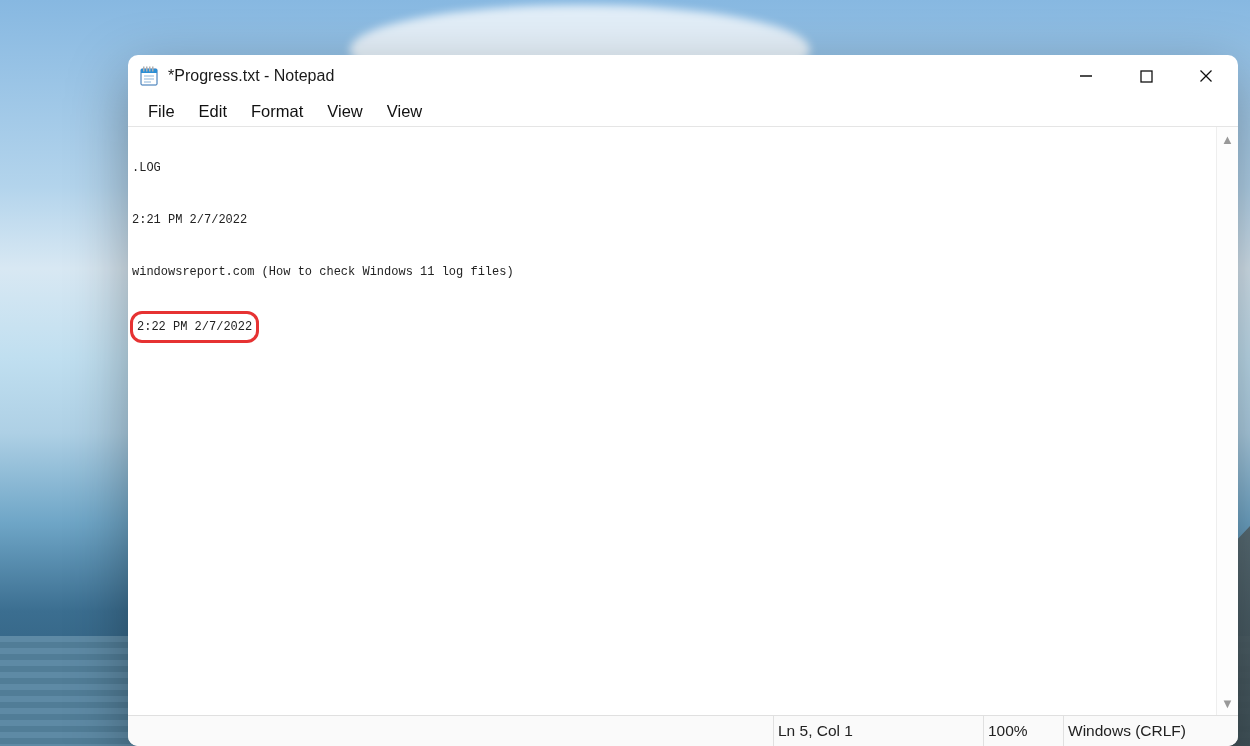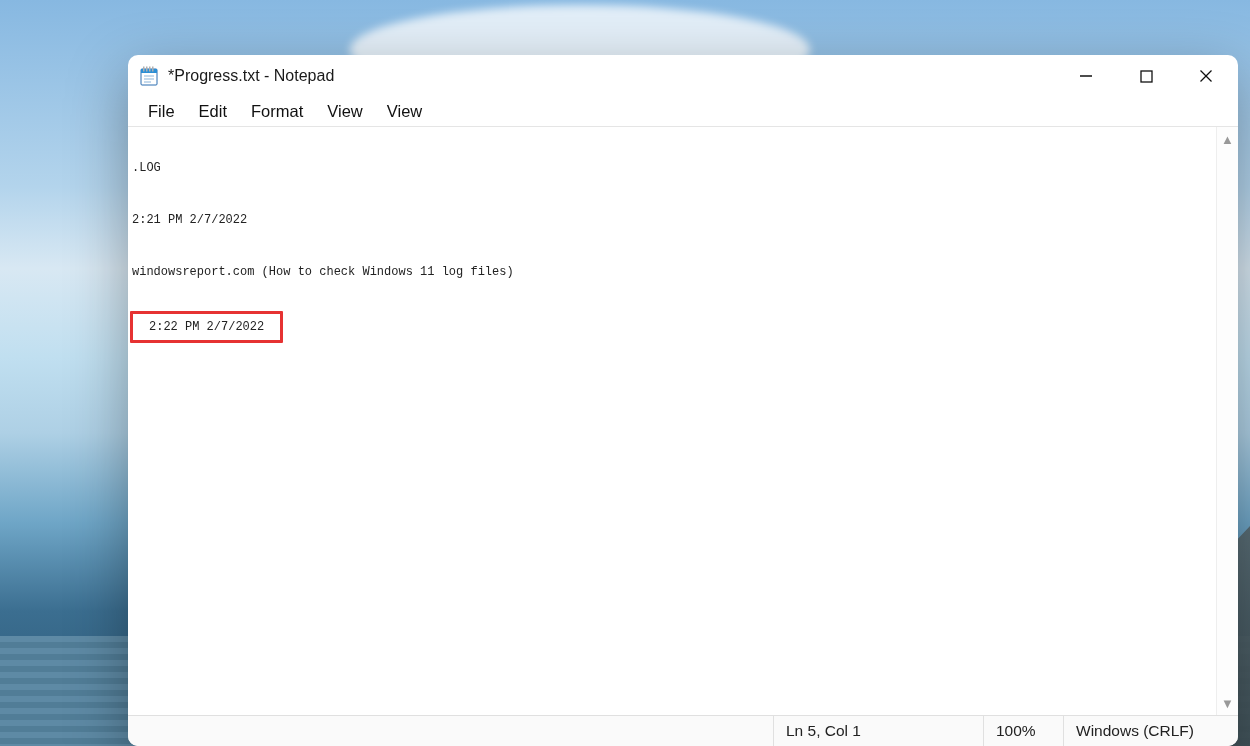--- a/index.html
+++ b/index.html
@@ -69,22 +69,22 @@
     font-size: 12px;
     line-height: 26px;
     color:#222;
     white-space: pre;
     overflow: hidden;
   }
   .editor .line { display:block; }
   .hl {
     display:inline-block;
     border: 3px solid #e63232;
-    border-radius: 1px;
-    padding: 0 16px;
+    border-radius: 12px;
+    padding: 0 4px;
     margin-left:-2px;
   }
   .scroll {
     width: 22px;
     background:#fdfdfd;
     border-left:1px solid #eee;
     position:relative;
   }
   .scroll .arrow {
     position:absolute; left:0; right:0; height:20px;
@@ -98,21 +98,21 @@
     display:flex;
     align-items:stretch;
     border-top:1px solid #e0e0e0;
     font-size:15.5px;
     color:#222;
     background:#fafafa;
   }
   .statusbar .cell {
     border-left:1px solid #e0e0e0;
     display:flex; align-items:center;
-    padding:0 12px;
+    padding:0 4px;
   }
   .statusbar .grow { flex:1; border-left:none;}
   .cell.ln{width:210px;}
   .cell.zoom{width:80px;}
   .cell.enc{width:175px;}
   .cell.utf{width:200px;}
 </style>
 </head>
 <body>
 

